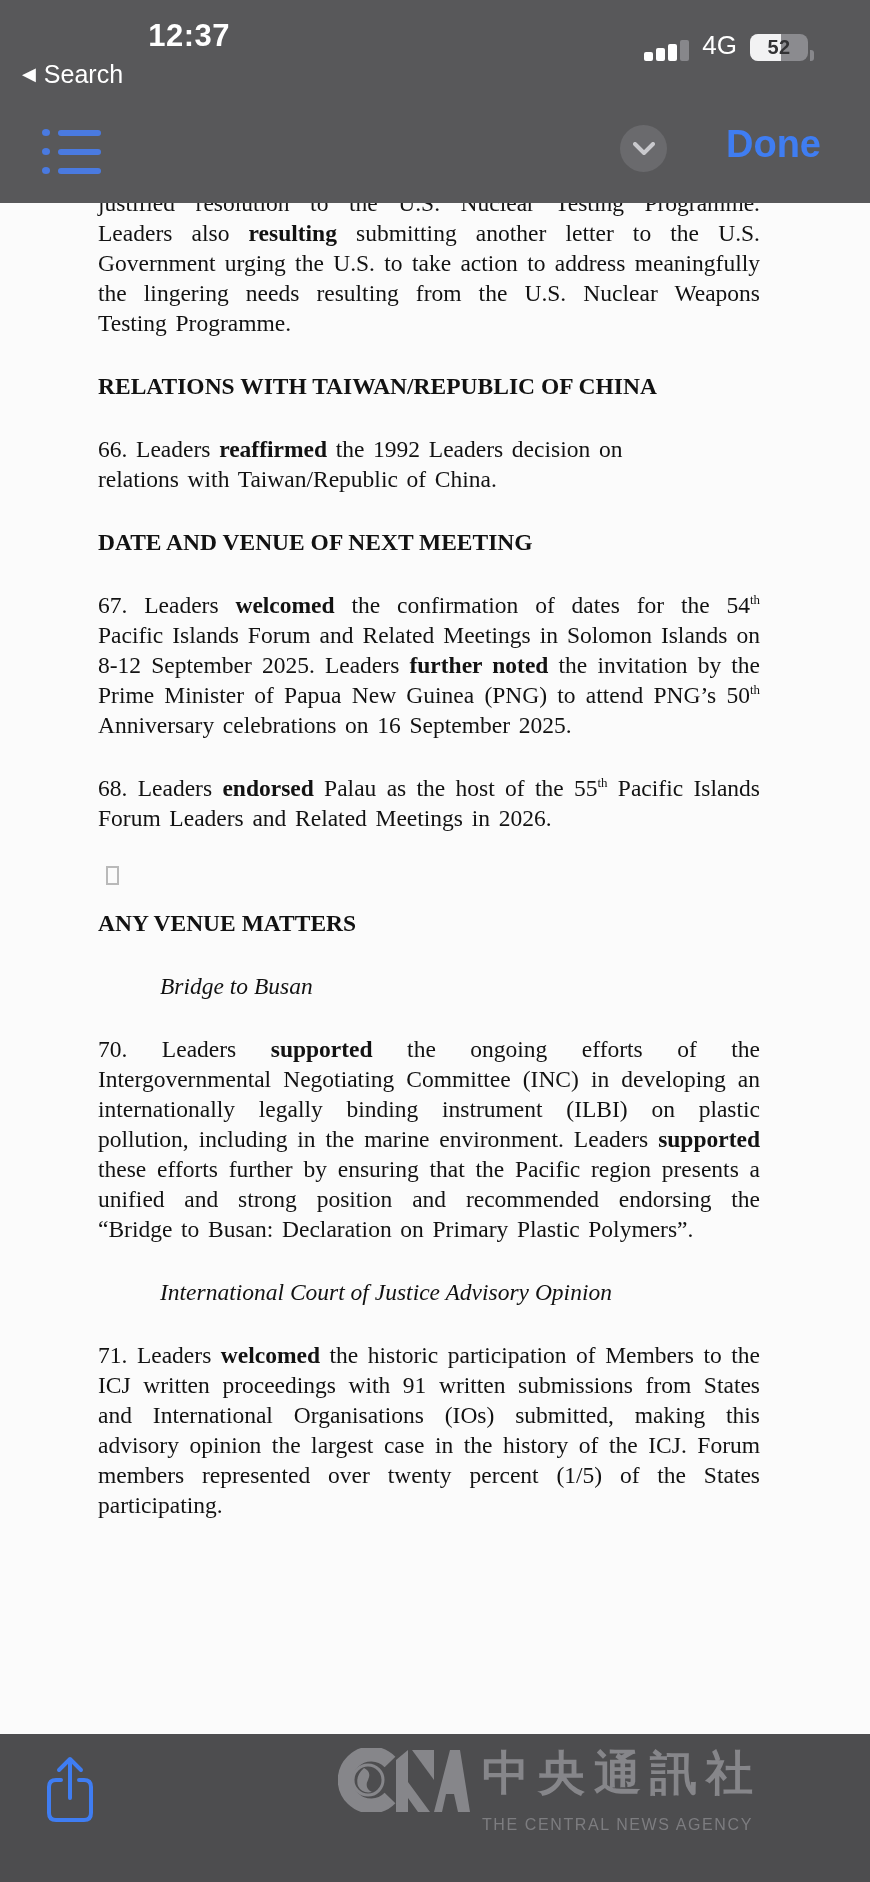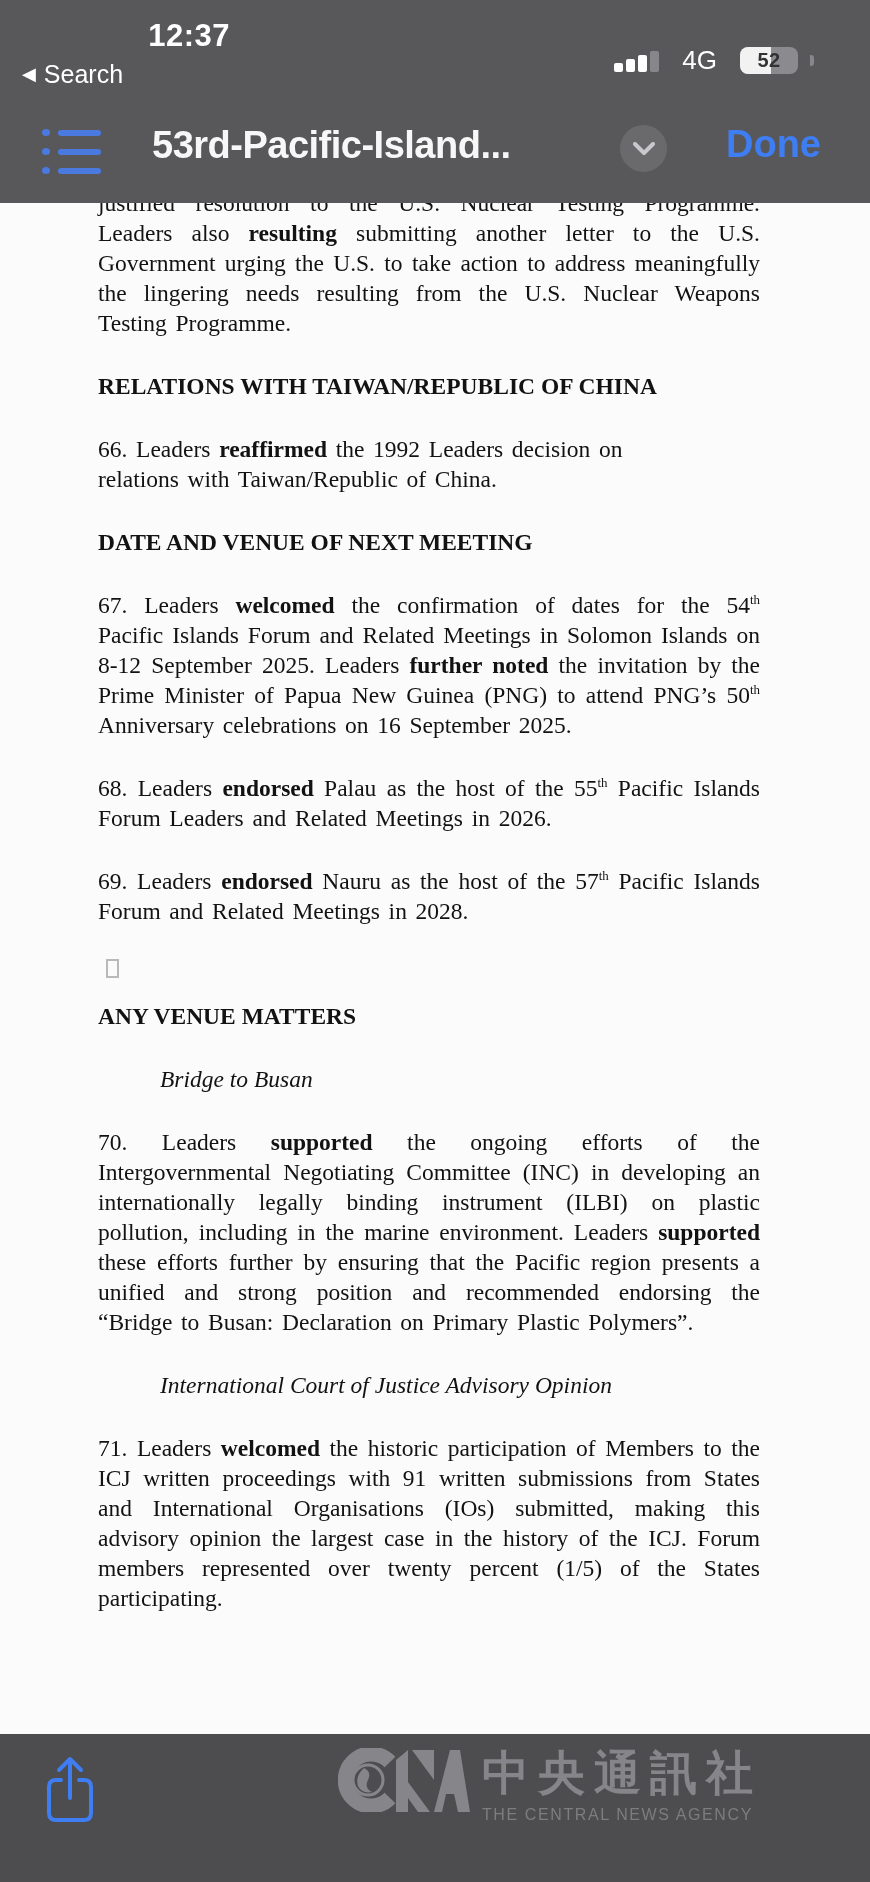--- a/index.html
+++ b/index.html
@@ -27,21 +27,21 @@
         margin-left:8px;vertical-align:baseline;}
 
   
   .topbar{position:absolute;top:0;left:0;right:0;height:203px;background:var(--topbar);
           z-index:5;color:#fff;}
   .time{position:absolute;left:60px;top:18px;width:170px;text-align:right;
         font-size:31px;font-weight:600;letter-spacing:.5px;}
   .back{position:absolute;left:22px;top:60px;background:none;border:none;color:#fff;
         font-size:25px;font-family:inherit;display:flex;align-items:center;gap:8px;cursor:pointer;}
   .back-tri{font-size:18px;line-height:25px;}
-  .status-right{position:absolute;right:56px;top:45px;display:flex;align-items:center;gap:23px;}
+  .status-right{position:absolute;right:56px;top:30px;display:flex;align-items:flex-end;gap:13px;}
   .signal{display:flex;align-items:flex-end;gap:3px;height:22px;}
   .signal i{display:block;width:9px;border-radius:2px;background:#fff;}
   .signal i:nth-child(1){height:9px;}
   .signal i:nth-child(2){height:13px;}
   .signal i:nth-child(3){height:17px;}
   .signal i:nth-child(4){height:21px;}
   .signal i.dim{background:#87878b;}
   .net{font-size:26px;font-weight:500;}
   .battery{position:relative;width:58px;height:27px;border-radius:8px;background:var(--battshell);overflow:hidden;}
   .batt-fill{position:absolute;left:0;top:0;bottom:0;width:54%;background:#f2f2f3;}
@@ -65,39 +65,38 @@
         background:var(--chevbg);border:none;cursor:pointer;display:flex;align-items:center;justify-content:center;}
   .done{position:absolute;left:726px;top:23px;background:none;border:none;cursor:pointer;
         font-size:38px;font-weight:600;color:var(--accent);font-family:inherit;}
 
   
   .bottombar{position:absolute;left:0;right:0;bottom:0;height:148px;background:var(--bottombar);z-index:5;}
   .share{position:absolute;left:42px;top:20px;width:56px;height:72px;background:none;border:none;cursor:pointer;}
   .watermark{position:absolute;left:338px;top:14px;display:flex;align-items:flex-start;gap:12px;}
   .wm-cn{font-size:47px;line-height:50px;letter-spacing:9px;color:var(--logo);
          font-family:"DejaVu Sans",sans-serif;font-weight:600;white-space:nowrap;}
-  .wm-en{font-size:16px;letter-spacing:1.6px;color:var(--tagline);margin-top:8px;white-space:nowrap;}
+  .wm-en{font-size:16px;letter-spacing:1.6px;color:var(--tagline);margin-top:18px;white-space:nowrap;}
   .home-indicator{position:absolute;left:280px;top:148px;width:308px;height:11px;border-radius:6px;
                   background:#fdfdfd;cursor:grab;}
 </style>
 </head>
 <body>
 
 <div class="screen">
 
   <div class="page"></div>
 
   <div class="doc" id="doc">
       <p>justified resolution to the U.S. Nuclear Testing Programme. Leaders also <strong>resulting</strong> submitting another letter to the U.S. Government urging the U.S. to take action to address meaningfully the lingering needs resulting from the U.S. Nuclear Weapons Testing Programme.</p>
       <h3>RELATIONS WITH TAIWAN/REPUBLIC OF CHINA</h3>
       <p>66. Leaders <strong>reaffirmed</strong> the 1992 Leaders decision on<br>relations with Taiwan/Republic of China.</p>
       <h3>DATE AND VENUE OF NEXT MEETING</h3>
       <p>67. Leaders <strong>welcomed</strong> the confirmation of dates for the 54<sup>th</sup> Pacific Islands Forum and Related Meetings in Solomon Islands on 8-12 September 2025. Leaders <strong>further noted</strong> the invitation by the Prime Minister of Papua New Guinea (PNG) to attend PNG’s 50<sup>th</sup> Anniversary celebrations on 16 September 2025.</p>
       <p>68. Leaders <strong>endorsed</strong> Palau as the host of the 55<sup>th</sup> Pacific Islands Forum Leaders and Related Meetings in 2026.</p>
-      <p>69. Leaders <strong>endorsed</strong> Nauru as the host of the 57<sup>th</sup> Pacific Islands Forum and Related Meetings in 2028.</p>
       <p class="tofu-line"><span class="tofu"></span></p>
       <h3>ANY VENUE MATTERS</h3>
       <p class="subheading">Bridge to Busan</p>
       <p>70. Leaders <strong>supported</strong> the ongoing efforts of the Intergovernmental Negotiating Committee (INC) in developing an internationally legally binding instrument (ILBI) on plastic pollution, including in the marine environment. Leaders <strong>supported</strong> these efforts further by ensuring that the Pacific region presents a unified and strong position and recommended endorsing the “Bridge to Busan: Declaration on Primary Plastic Polymers”.</p>
       <p class="subheading">International Court of Justice Advisory Opinion</p>
       <p>71. Leaders <strong>welcomed</strong> the historic participation of Members to the ICJ written proceedings with 91 written submissions from States and International Organisations (IOs) submitted, making this advisory opinion the largest case in the history of the ICJ. Forum members represented over twenty percent (1/5) of the States participating.</p>
     </div>
 
   <header class="topbar">
     <div class="time">12:37</div>
@@ -128,21 +127,20 @@
           </span>
         <span class="row">
             <i></i>
             <b></b>
           </span>
         <span class="row">
             <i></i>
             <b></b>
           </span>
       </button>
-      <div class="title">53rd-Pacific-Island...</div>
       <button class="chev">
         <svg width="22" height="14" viewBox="0 0 22 14">
           <polyline points="2,2 11,11 20,2" fill="none" stroke="var(--chev)" stroke-width="4" stroke-linecap="round" stroke-linejoin="round"></polyline>
         </svg>
       </button>
       <button class="done">Done</button>
     </div>
   </header>
 
   <footer class="bottombar">

